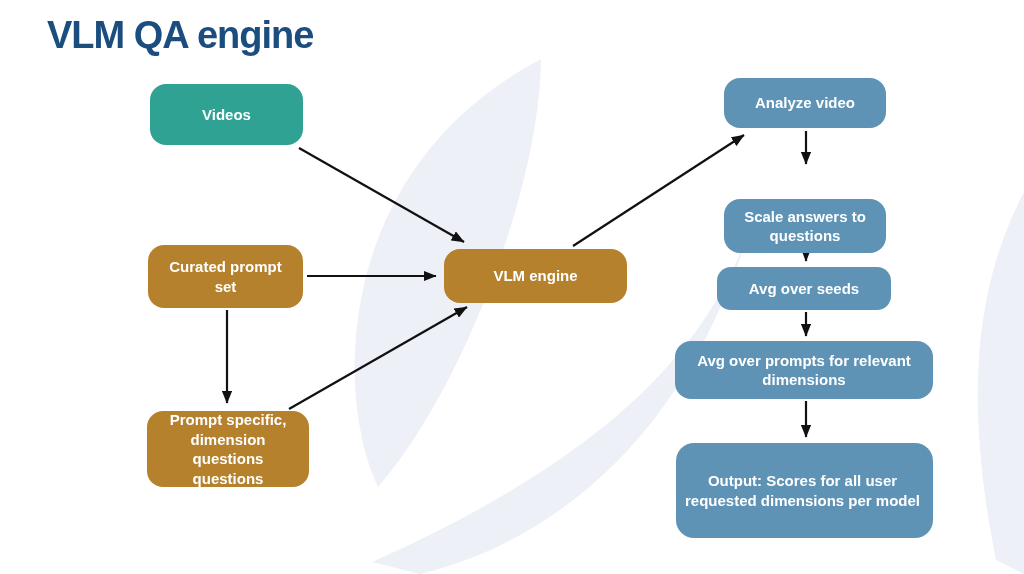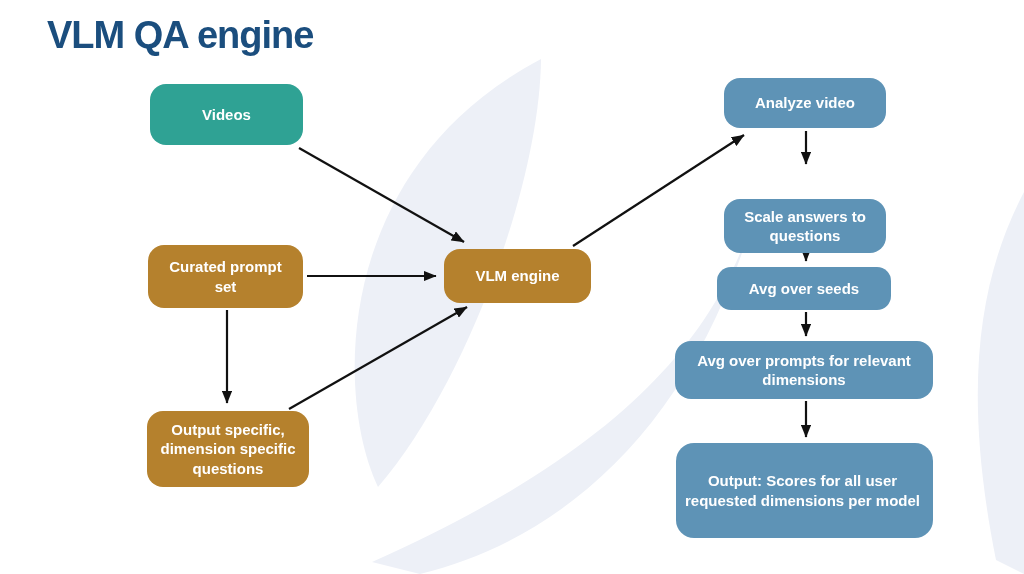--- a/index.html
+++ b/index.html
@@ -51,21 +51,21 @@
     padding: 4px 12px;
     box-sizing: border-box;
   }
   .node--teal { background: #2FA294; }
   .node--gold { background: #B5812D; }
   .node--blue { background: #5E93B6; }
 
   #n-videos          { left: 150px; top:  84px; width: 153px; height: 61px; }
   #n-curated         { left: 148px; top: 245px; width: 155px; height: 63px; }
   #n-prompt-specific { left: 147px; top: 411px; width: 162px; height: 76px; }
-  #n-vlm             { left: 444px; top: 249px; width: 147px; height: 54px; align-items: center; }
+  #n-vlm             { left: 444px; top: 249px; width: 183px; height: 54px; align-items: center; }
   #n-analyze         { left: 724px; top:  78px; width: 162px; height: 50px; }
   #n-scale           { left: 724px; top: 171px; width: 162px; height: 54px; margin-top: 28px; }
   #n-avg-seeds       { left: 717px; top: 267px; width: 174px; height: 43px; border-radius: 14px; }
   #n-avg-prompts     { left: 675px; top: 341px; width: 258px; height: 58px; justify-content: flex-end; }
   #n-output          { left: 676px; top: 443px; width: 257px; height: 95px; border-radius: 18px; padding-left: 8px; }
 
   .arrow-line {
     stroke: #111111;
     stroke-width: 2.2;
     fill: none;
@@ -103,21 +103,21 @@
 
   <div class="node node--teal" id="n-videos">
     <span>Videos</span>
   </div>
 
   <div class="node node--gold" id="n-curated">
     <span>Curated prompt set</span>
   </div>
 
   <div class="node node--gold" id="n-prompt-specific">
-    <span>Output specific, dimension specific questions</span>
+    <span>Prompt specific, dimension questions questions</span>
   </div>
 
   <div class="node node--gold" id="n-vlm">
     <span>VLM engine</span>
   </div>
 
   <div class="node node--blue" id="n-analyze">
     <span>Analyze video</span>
   </div>
 

